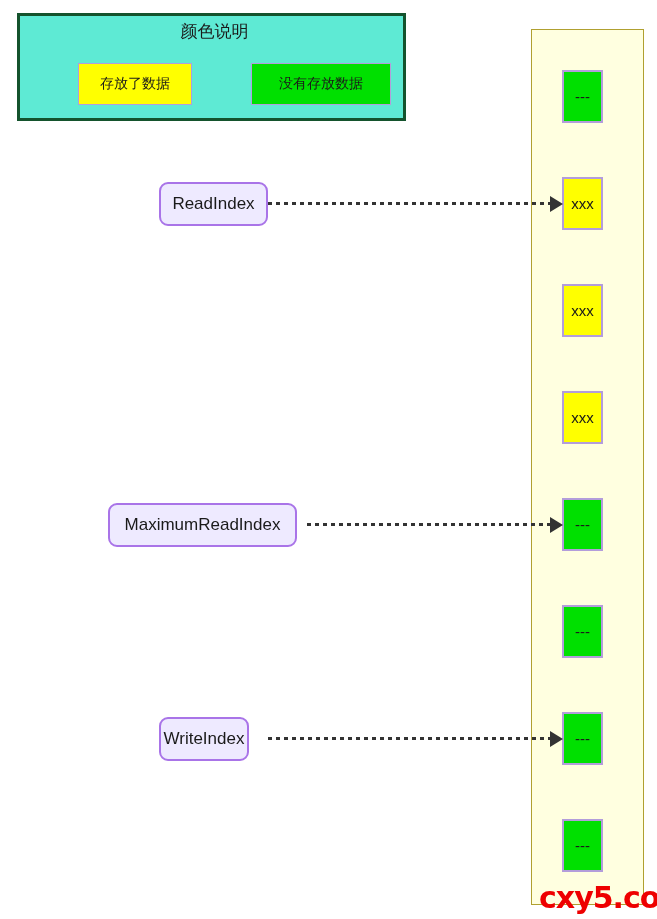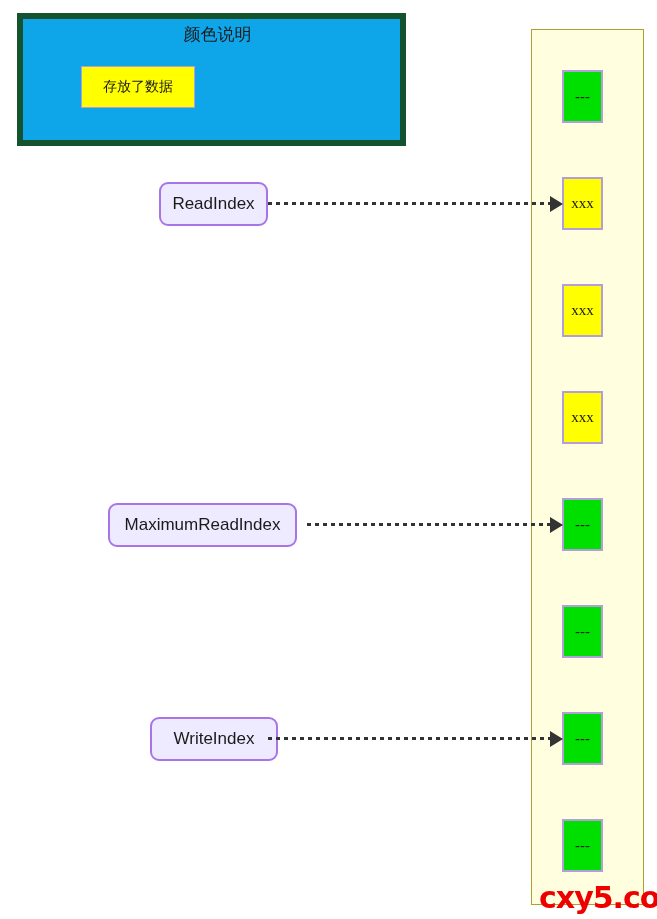--- a/index.html
+++ b/index.html
@@ -21,23 +21,23 @@
     width: 657px;
     height: 919px;
   }
 
   
   .legend-panel {
     position: absolute;
     left: 17px;
     top: 13px;
     width: 389px;
-    height: 133px;
-    background: #0ea5e9;
-    border: 6px solid #14532d;
+    height: 108px;
+    background: #5eead4;
+    border: 3px solid #14532d;
     box-sizing: border-box;
   }
   .legend-title {
     position: absolute;
     left: 0;
     top: 5px;
     width: 389px;
     text-align: center;
     font-size: 17px;
     color: #1a1a1a;
@@ -90,21 +90,21 @@
     box-sizing: border-box;
     border: 2px solid #b39ddb;
     display: flex;
     align-items: center;
     justify-content: center;
     font-size: 15px;
     color: #1a1a1a;
     letter-spacing: 0px;
     white-space: nowrap;
   }
-  .cell.filled  { background: #ffff00; font-family: Liberation Serif, serif; }
+  .cell.filled  { background: #ffff00; }
   .cell.empty   { background: #00e000; }
 
   
   .index-box {
     position: absolute;
     box-sizing: border-box;
     background: #eeeaff;
     border: 2px solid #a974e8;
     border-radius: 9px;
     display: flex;
@@ -148,20 +148,21 @@
 </head>
 <body>
 
 <div id="canvas">
 
   <div class="legend-panel">
     <div class="legend-title">颜色说明</div>
 
     <div class="legend-swatch stored">存放了数据</div>
 
+    <div class="legend-swatch empty">没有存放数据</div>
   </div>
 
   <div class="buffer-column"></div>
 
   <div class="cell empty" style="top:70px;">---</div>
   <div class="cell filled" style="top:177px;">xxx</div>
   <div class="cell filled" style="top:284px;">xxx</div>
   <div class="cell filled" style="top:391px;">xxx</div>
   <div class="cell empty" style="top:498px;">---</div>
   <div class="cell empty" style="top:605px;">---</div>
@@ -169,19 +170,19 @@
   <div class="cell empty" style="top:819px;">---</div>
 
   <div class="index-box" style="left:159px; top:182px; width:109px; height:44px;">ReadIndex</div>
   <div class="connector" style="left:268px; top:202px; width:285px;"></div>
   <div class="arrowhead" style="left:550px; top:196px;"></div>
 
   <div class="index-box" style="left:108px; top:503px; width:189px; height:44px;">MaximumReadIndex</div>
   <div class="connector" style="left:307px; top:523px; width:246px;"></div>
   <div class="arrowhead" style="left:550px; top:517px;"></div>
 
-  <div class="index-box" style="left:150px; top:717px; width:128px; height:44px;">WriteIndex</div>
+  <div class="index-box" style="left:159px; top:717px; width:90px; height:44px;">WriteIndex</div>
   <div class="connector" style="left:268px; top:737px; width:285px;"></div>
   <div class="arrowhead" style="left:550px; top:731px;"></div>
 
   <div class="watermark">cxy5.com</div>
 
 </div>
 
 </body></html>

